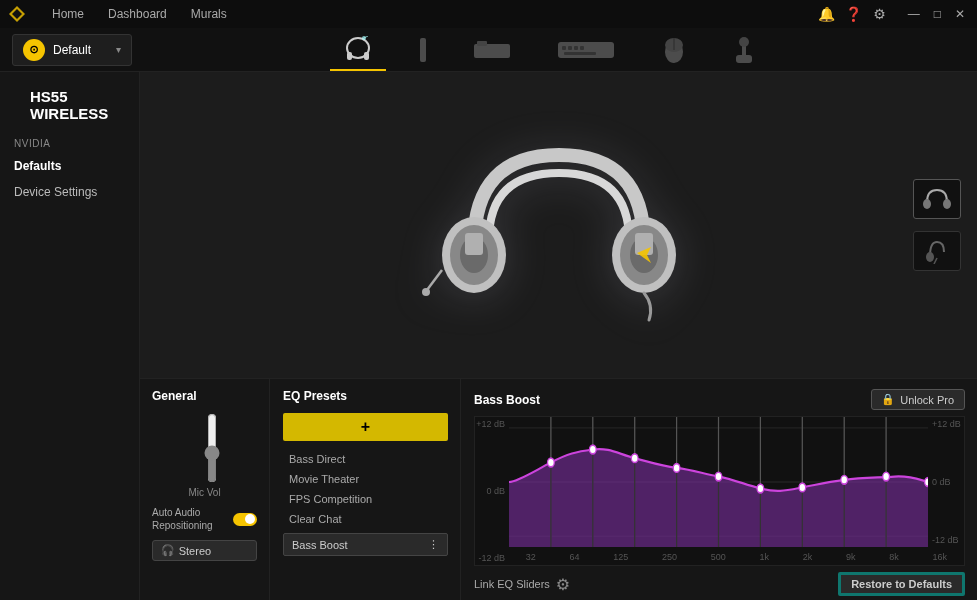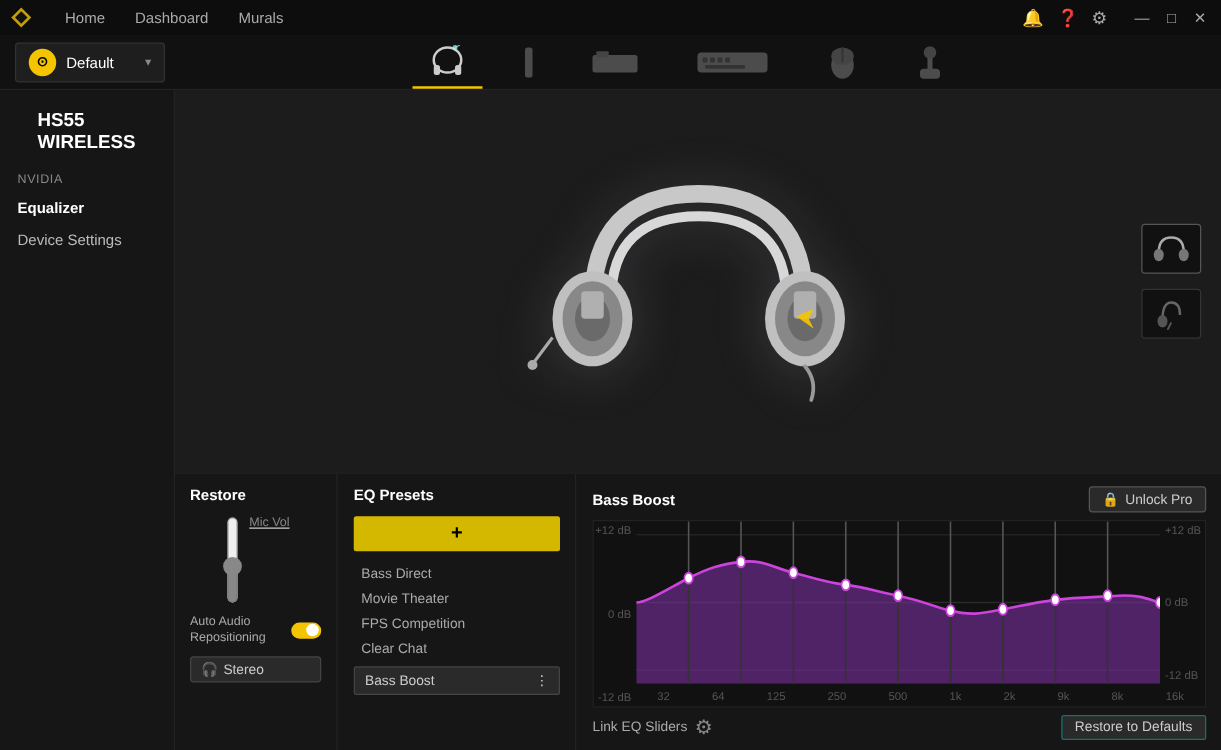--- a/index.html
+++ b/index.html
@@ -249,23 +249,23 @@
       margin-bottom: 10px;
     }
     .sliders-row {
       display: flex;
       gap: 14px;
       justify-content: center;
       margin-bottom: 8px;
     }
     .slider-container {
       display: flex;
-      align-items: flex-start;
+      flex-direction: column;
+      align-items: flex-end;
       gap: 4px;
-      text-decoration: underline;
     }
     .vertical-slider {
       -webkit-appearance: slider-vertical;
       writing-mode: bt-lr;
       appearance: slider-vertical;
       width: 18px;
       height: 70px;
       cursor: pointer;
       accent-color: #888;
     }
@@ -436,26 +436,27 @@
     }
     .link-eq {
       display: flex;
       align-items: center;
       gap: 6px;
       color: #aaa;
       font-size: 11px;
     }
     .restore-btn {
       background: #2a2a2a;
-      border: 1px solid #0f766e;
+      border: 3px solid #0f766e;
       border-radius: 2px;
       padding: 3px 10px;
       color: #ccc;
       font-size: 11px;
       cursor: pointer;
+      font-weight: bold;
     }
 
     
     .headphone-svg {
       filter: drop-shadow(0 4px 20px rgba(180,180,200,0.2));
     }
   </style>
 </head>
 <body>
 
@@ -538,21 +539,21 @@
       </svg>
     </div>
   </div>
 </div>
 
 <div class="main">
 
   <div class="sidebar">
     <div class="device-title">HS55 WIRELESS</div>
     <div class="section-label">NVIDIA</div>
-    <div class="sidebar-item active">Equalizer</div>
+    <div class="sidebar-item active">Defaults</div>
     <div class="sidebar-item">Device Settings</div>
   </div>
 
   <div class="content">
 
     <div class="headset-area">
 
       <svg class="headphone-svg" width="280" height="220" viewBox="0 0 280 220">
 
         <path d="M55,130 Q55,40 140,40 Q225,40 225,130" fill="none" stroke="#c8c8c8" stroke-width="14" stroke-linecap="round"></path>
@@ -593,21 +594,21 @@
             <ellipse cx="8" cy="19" rx="4" ry="5" fill="#555"></ellipse>
             <line x1="15" y1="20" x2="12" y2="26" stroke="#555" stroke-width="1.5"></line>
           </svg>
         </div>
       </div>
     </div>
 
     <div class="bottom-panel">
 
       <div class="general-section">
-        <div class="section-title">Restore</div>
+        <div class="section-title">General</div>
         <div class="sliders-row">
           <div class="slider-container">
             <input type="range" class="vertical-slider" orient="vertical" min="0" max="100" value="40" style="">
             <span class="slider-label">Mic Vol</span>
           </div>
         </div>
         <div class="auto-audio">
           <span class="auto-audio-label">Auto Audio
 Repositioning</span>
           <div class="toggle"></div>

